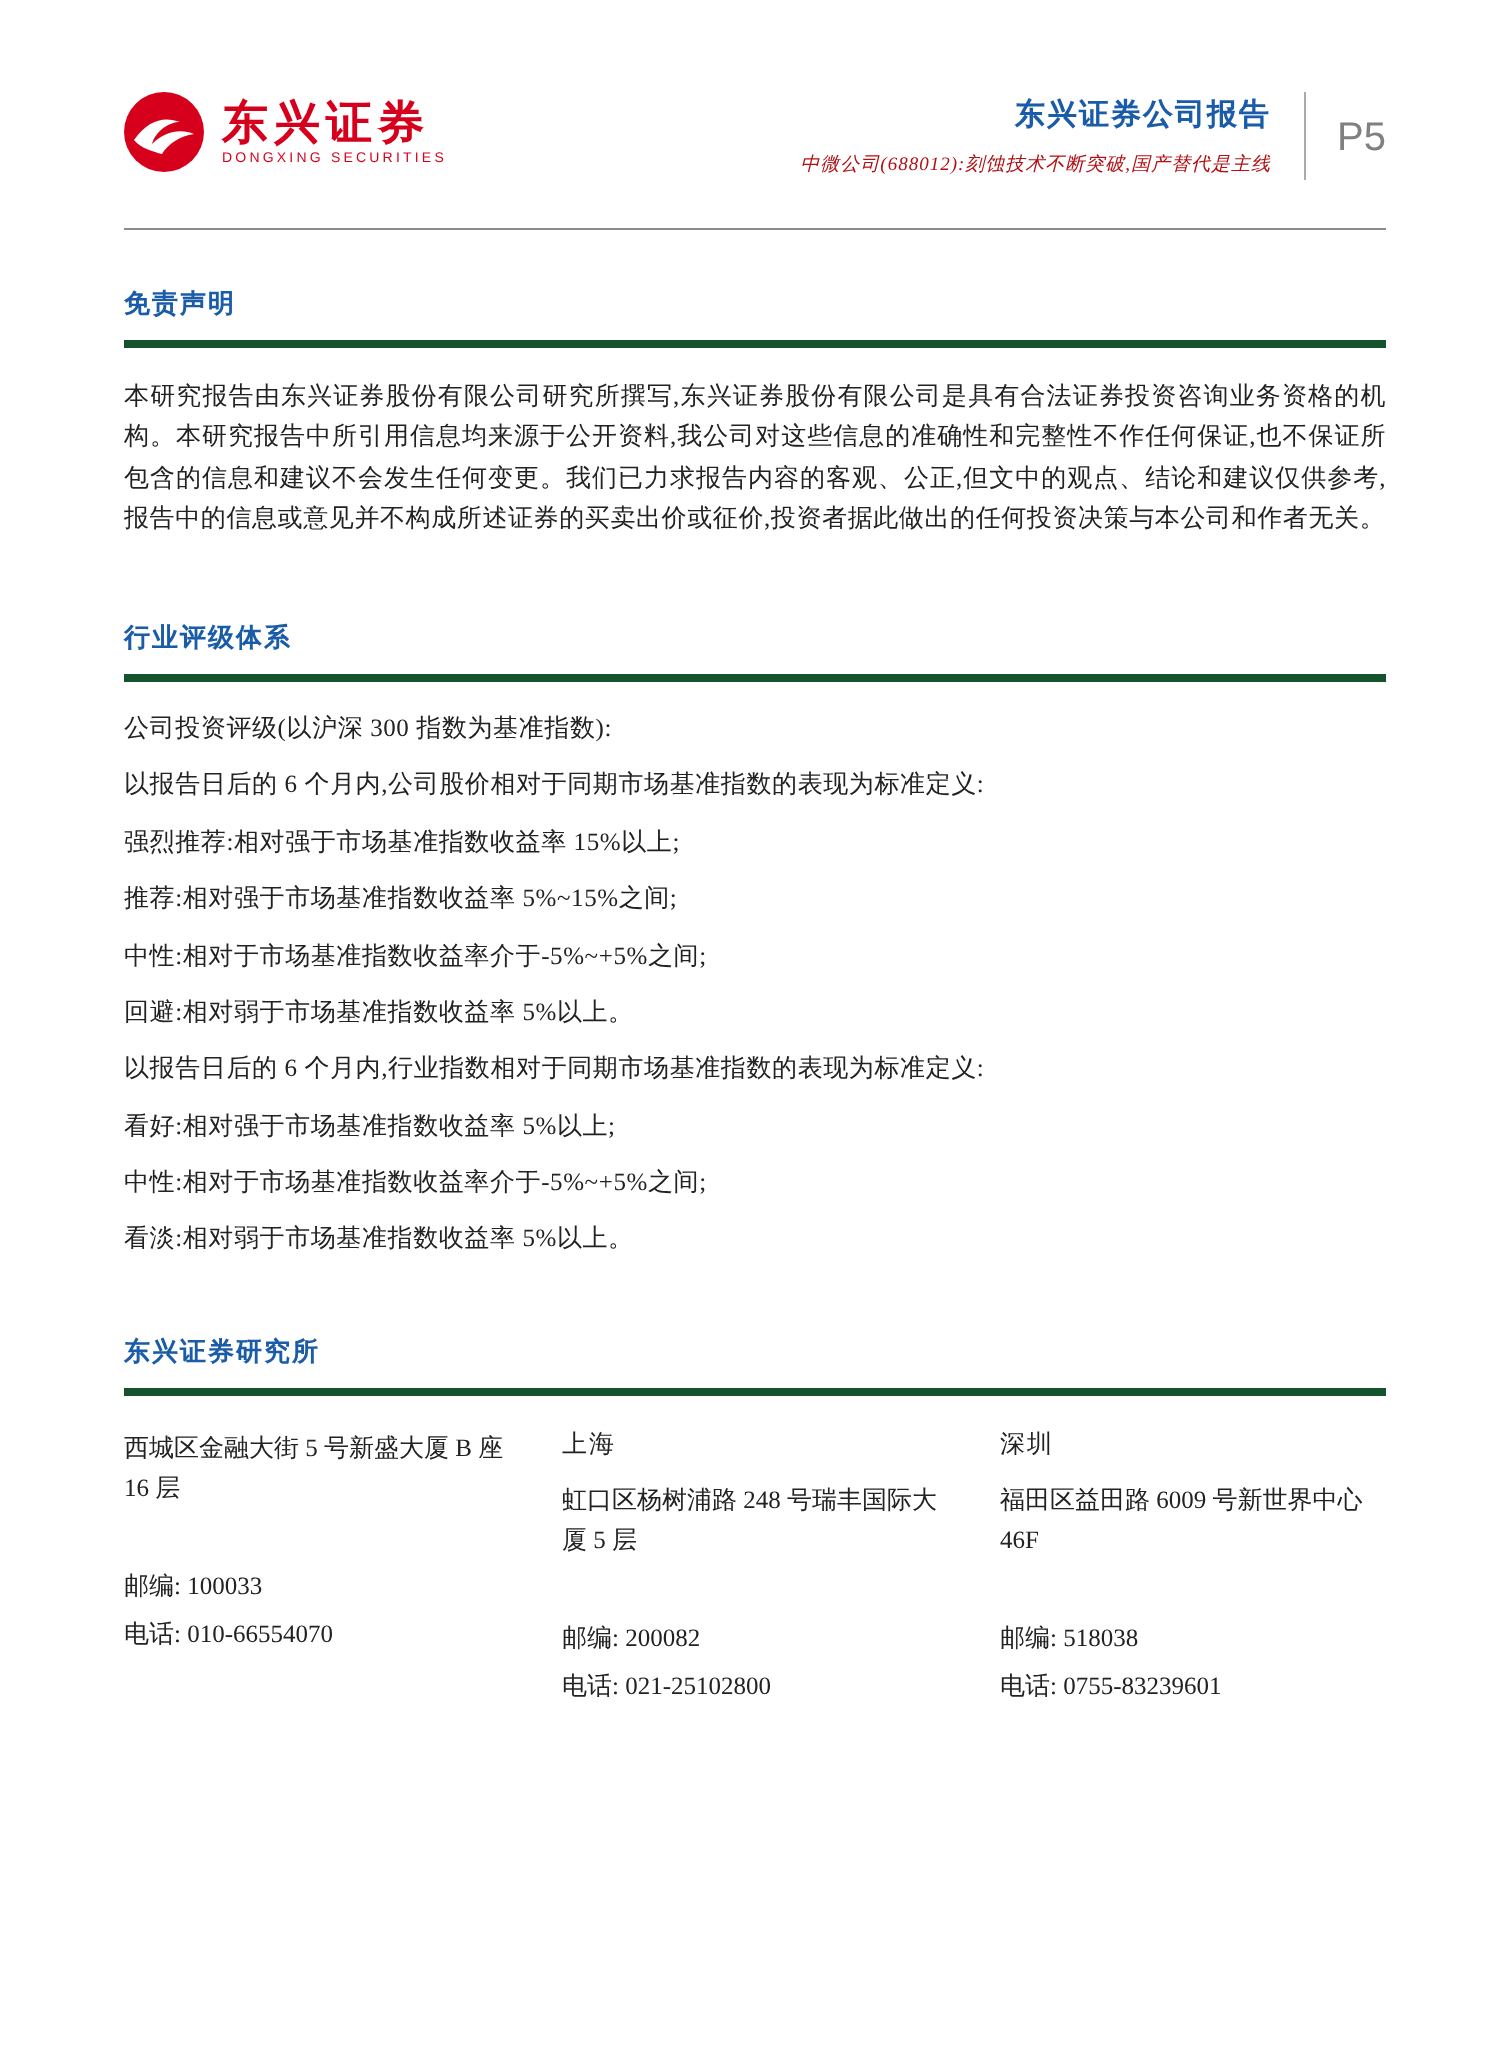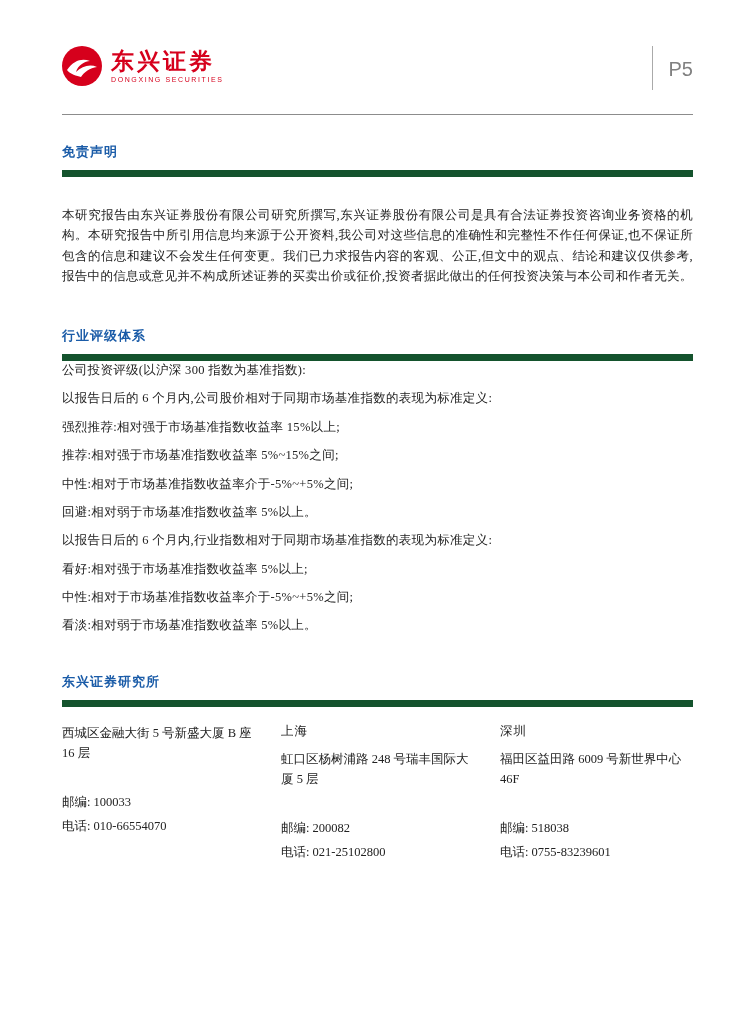--- a/index.html
+++ b/index.html
@@ -75,31 +75,31 @@
     margin-top: 24px;
   }
   
   .section-title {
     color: #1b5ca8;
     font-weight: bold;
     font-size: 13px;
     letter-spacing: 1px;
     margin-top: 28px;
     padding-bottom: 9px;
-    border-bottom: 7px solid #14532d;
+    border-bottom: 4px solid #14532d;
   }
-  .disclaimer-body { margin-top: 28px; }
+  .disclaimer-body { margin-top: 14px; }
   .disclaimer-body p {
     font-size: 12.5px;
     line-height: 1.62;
     text-align: justify;
     margin-bottom: 13px;
     letter-spacing: 0.3px;
   }
-  .rating-body { }
+  .rating-body { margin-top: 14px; }
   .rating-line {
     font-size: 12.5px;
     line-height: 1.55;
     margin-bottom: 9px;
     letter-spacing: 0.3px;
   }
   
   .offices {
     display: flex;
     margin-top: 16px;
@@ -122,20 +122,24 @@
           <circle cx="20" cy="20" r="20" fill="#d6001c"></circle>
           <path d="M5 24 C 12 14, 20 12, 28 15 C 23 15, 16 19, 14 26 C 20 20, 28 18, 35 21 C 28 22, 22 26, 19 31 C 15 30, 8 28, 5 24 Z" fill="#ffffff"></path>
         </svg>
       </span>
       <span class="brand-text">
         <span class="brand-cn">东兴证券</span>
         <span class="brand-en">DONGXING SECURITIES</span>
       </span>
     </div>
     <div class="header-right">
+      <div class="report-meta">
+        <span class="report-type">东兴证券公司报告</span>
+        <span class="report-subtitle">中微公司(688012):刻蚀技术不断突破,国产替代是主线</span>
+      </div>
       <span class="header-vline"></span>
       <span class="page-number">P5</span>
     </div>
   </div>
   <hr class="header-rule">
 
   <div class="section-title">免责声明</div>
   <div class="disclaimer-body">
     <p>本研究报告由东兴证券股份有限公司研究所撰写,东兴证券股份有限公司是具有合法证券投资咨询业务资格的机构。本研究报告中所引用信息均来源于公开资料,我公司对这些信息的准确性和完整性不作任何保证,也不保证所包含的信息和建议不会发生任何变更。我们已力求报告内容的客观、公正,但文中的观点、结论和建议仅供参考,报告中的信息或意见并不构成所述证券的买卖出价或征价,投资者据此做出的任何投资决策与本公司和作者无关。</p>
   </div>

